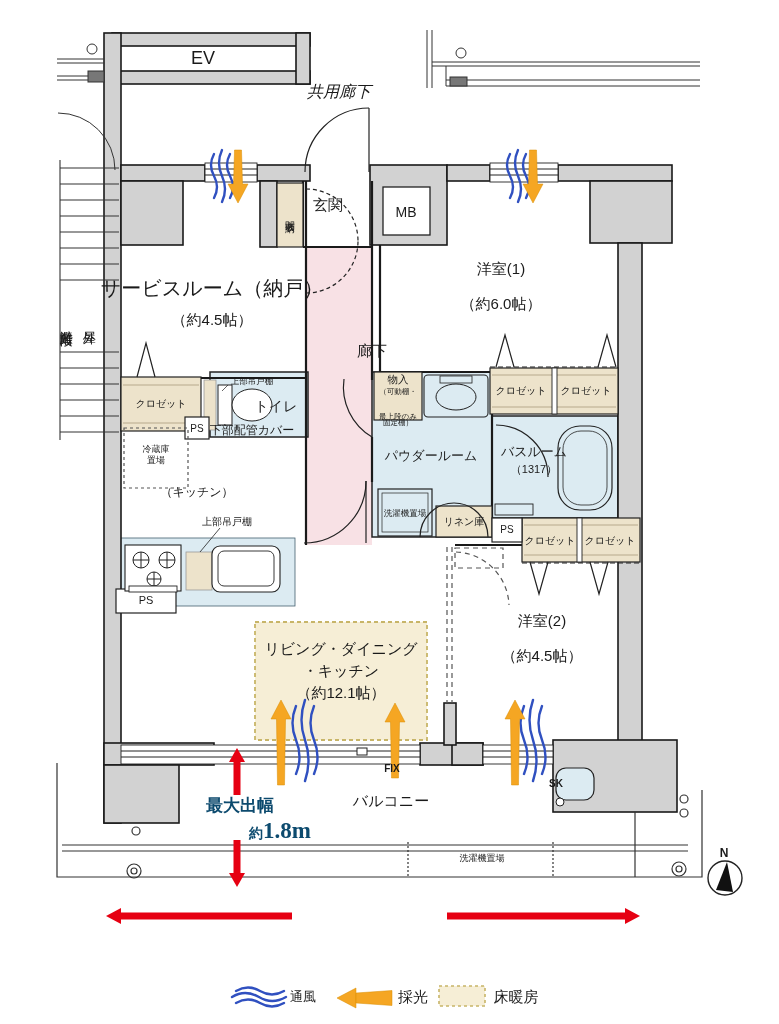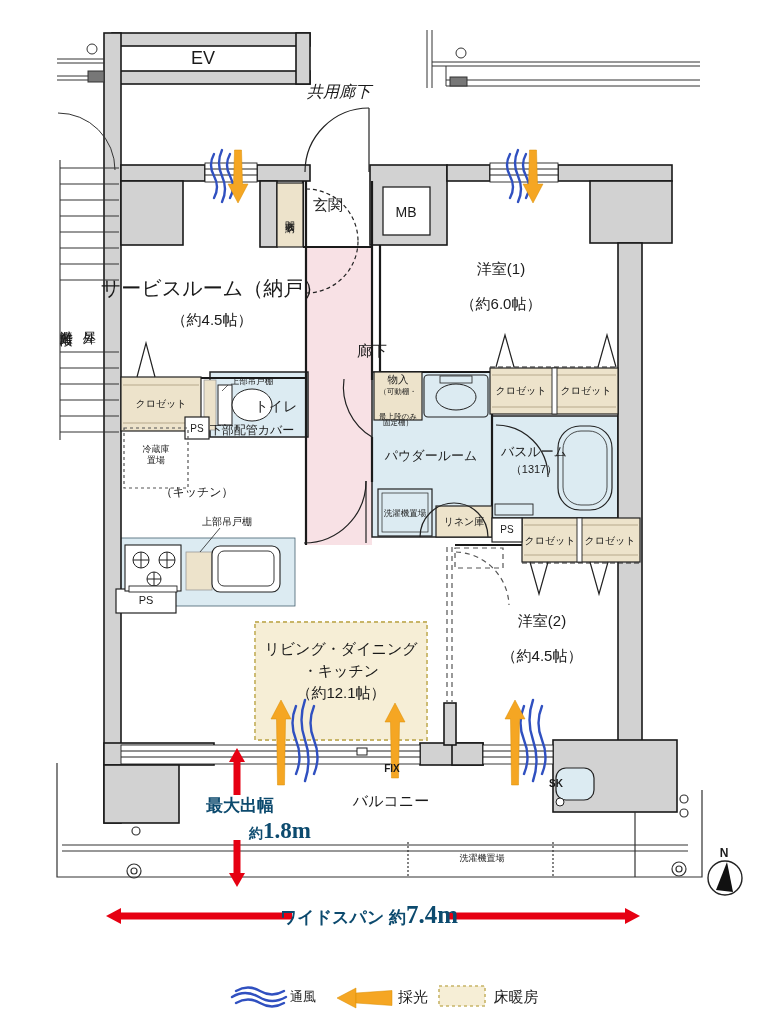--- a/index.html
+++ b/index.html
@@ -321,18 +321,17 @@
 <div class="lbl" style="left:542px;top:621px;font-size:15px;">洋室(2)</div>
 <div class="lbl" style="left:542px;top:656px;font-size:15px;">（約4.5帖）</div>
 <div class="lbl b" style="left:392px;top:769px;font-size:10px;">FIX</div>
 <div class="lbl b" style="left:556px;top:784px;font-size:10px;">SK</div>
 <div class="lbl" style="left:391px;top:801px;font-size:15px;">バルコニー</div>
 <div class="lbl" style="left:482px;top:859px;font-size:9px;">洗濯機置場</div>
 <div class="lbl b" style="left:724px;top:853px;font-size:12px;">N</div>
 
 <div class="lbl red" style="left:240px;top:806px;font-size:17px;">最大出幅</div>
 <div class="lbl red" style="left:240px;top:831px;margin-left:40px;"><span style="font-size:14px;">約</span><span class="serif" style="font-size:23px;">1.8m</span></div>
-<div class="lbl red" style="left:369px;top:915px;"><span style="font-size:17px;">ワイドスパン 約</span><span class="serif" style="font-size:25px;">7.4m</span></div>
 
 <div class="lbl" style="left:303px;top:997px;font-size:13px;">通風</div>
 <div class="lbl" style="left:413px;top:997px;font-size:15px;">採光</div>
 <div class="lbl" style="left:516px;top:997px;font-size:15px;">床暖房</div>
 </div>
 
 </body></html>

